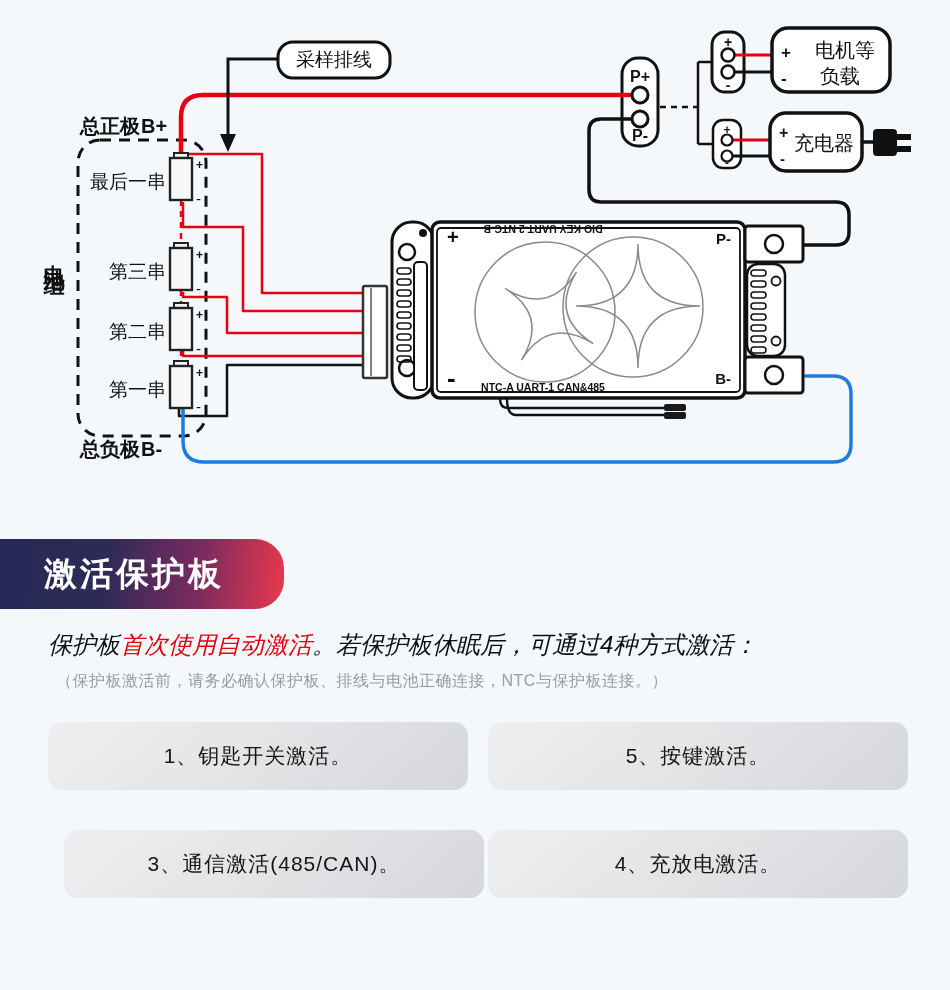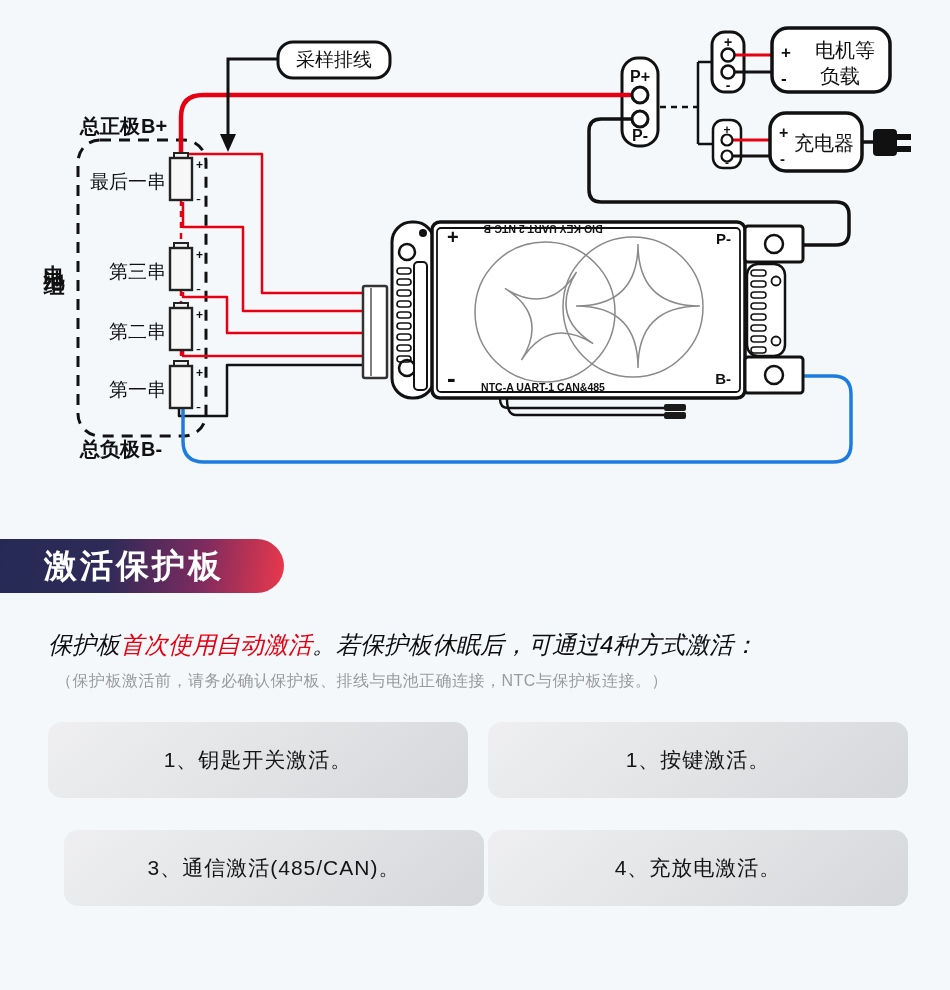--- a/index.html
+++ b/index.html
@@ -1,28 +1,28 @@
 <!DOCTYPE html>
 <html><head>
 <meta charset="utf-8">
 <style>
   html,body{margin:0;padding:0;background:#eef1f5;}
   .page{position:relative;width:950px;height:990px;background:#f5f8fb;overflow:hidden;
         font-family:"Liberation Sans",sans-serif;}
   svg text{font-family:"Liberation Sans",sans-serif;fill:#111;}
   .vlabel{position:absolute;left:40px;top:248px;writing-mode:vertical-rl;text-orientation:upright;
           font-size:21px;font-weight:bold;letter-spacing:5px;color:#111;}
-  .banner{position:absolute;left:0;top:539px;width:240px;height:54px;
+  .banner{position:absolute;left:0;top:539px;width:240px;height:70px;
           border-radius:0 29px 29px 0;padding-left:44px;display:flex;align-items:center;
           background:linear-gradient(97deg,#252a55 0%,#2f2a58 38%,#7c2b5f 70%,#ea384c 100%);
           color:#fff;font-size:33px;font-weight:bold;letter-spacing:3px;}
   .intro{position:absolute;left:48px;top:629px;font-size:24px;color:#0d0d0d;white-space:nowrap;font-style:italic;}
   .intro .hl{color:#e60012;}
   .note{position:absolute;left:56px;top:671px;font-size:16px;color:#9b9b9b;letter-spacing:.5px;white-space:nowrap;}
-  .method{position:absolute;width:420px;height:76px;border-radius:14px;
+  .method{position:absolute;width:420px;height:68px;border-radius:14px;
           background:linear-gradient(140deg,#efeff1 0%,#e3e5e7 45%,#d5d7da 100%);
           display:flex;align-items:center;justify-content:center;
           font-size:21px;color:#151515;letter-spacing:1px;}
   .m1{left:48px;top:722px;} .m2{left:488px;top:722px;}
   .m3{left:64px;top:830px;} .m4{left:488px;top:830px;}
 </style>
 </head>
 <body>
 
 <div class="page">
@@ -238,21 +238,21 @@
   </div>
 
   <div class="intro"><span>保护板</span><span class="hl">首次使用自动激活</span><span>。若保护板休眠后，可通过4种方式激活：</span></div>
 
   <div class="note">（保护板激活前，请务必确认保护板、排线与电池正确连接，NTC与保护板连接。）</div>
 
   <div class="method m1">
     <span>1、钥匙开关激活。</span>
   </div>
   <div class="method m2">
-    <span>1、按键激活。</span>
+    <span>5、按键激活。</span>
   </div>
   <div class="method m3">
     <span>3、通信激活(485/CAN)。</span>
   </div>
   <div class="method m4">
     <span>4、充放电激活。</span>
   </div>
 
 </div>
 

